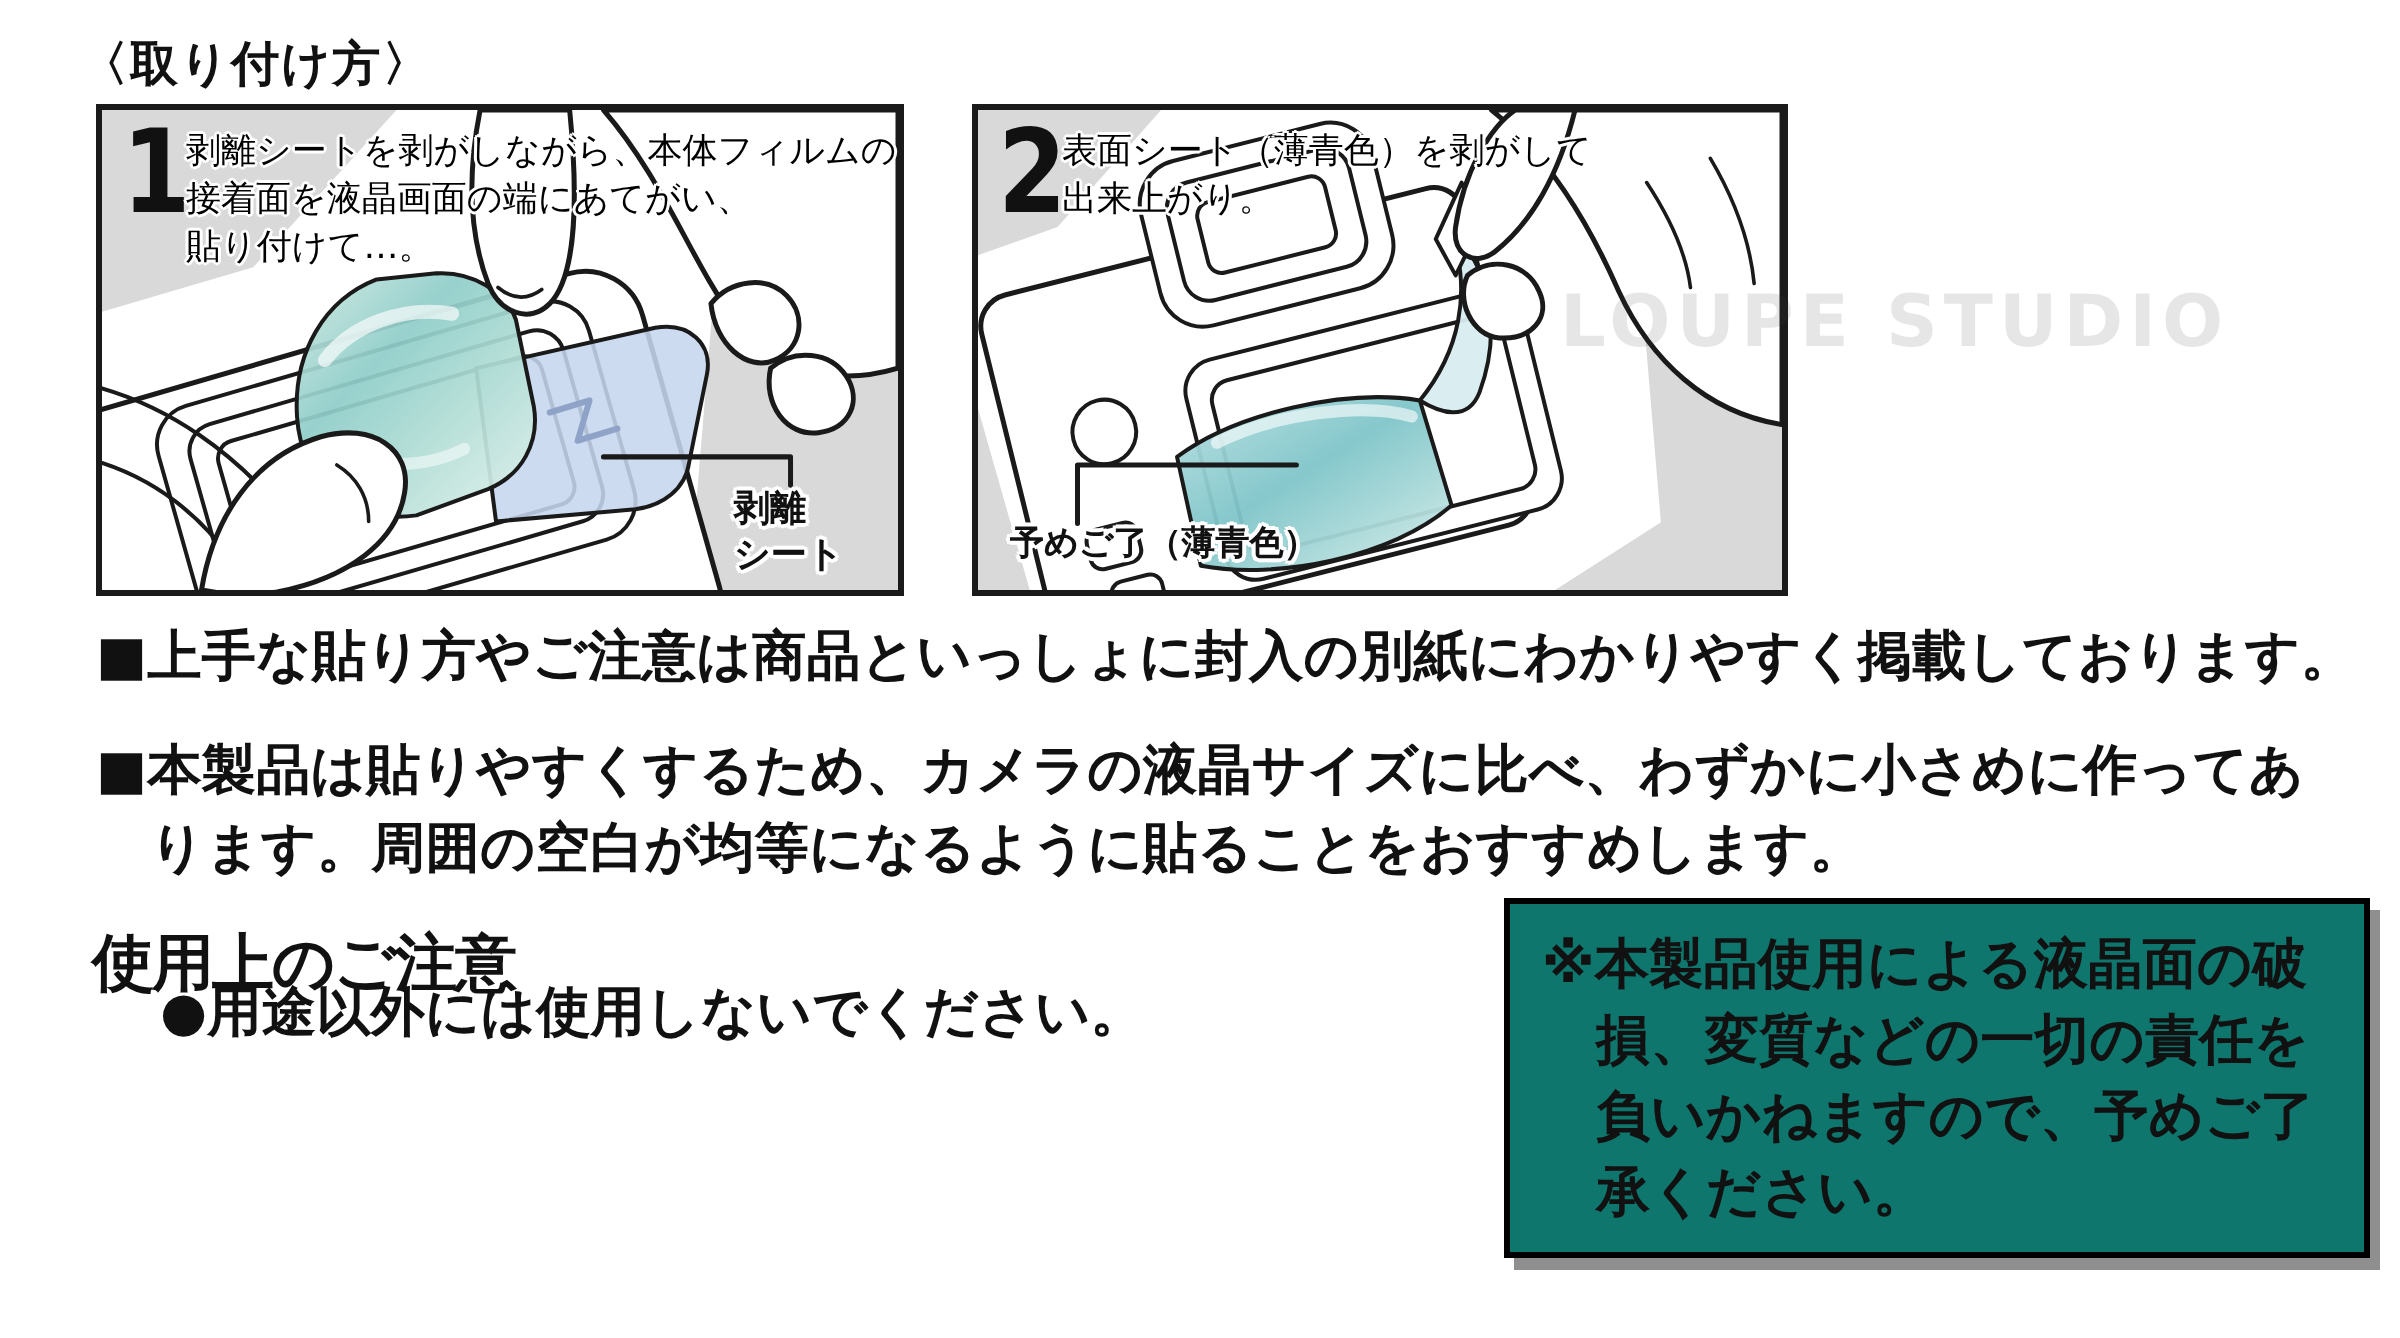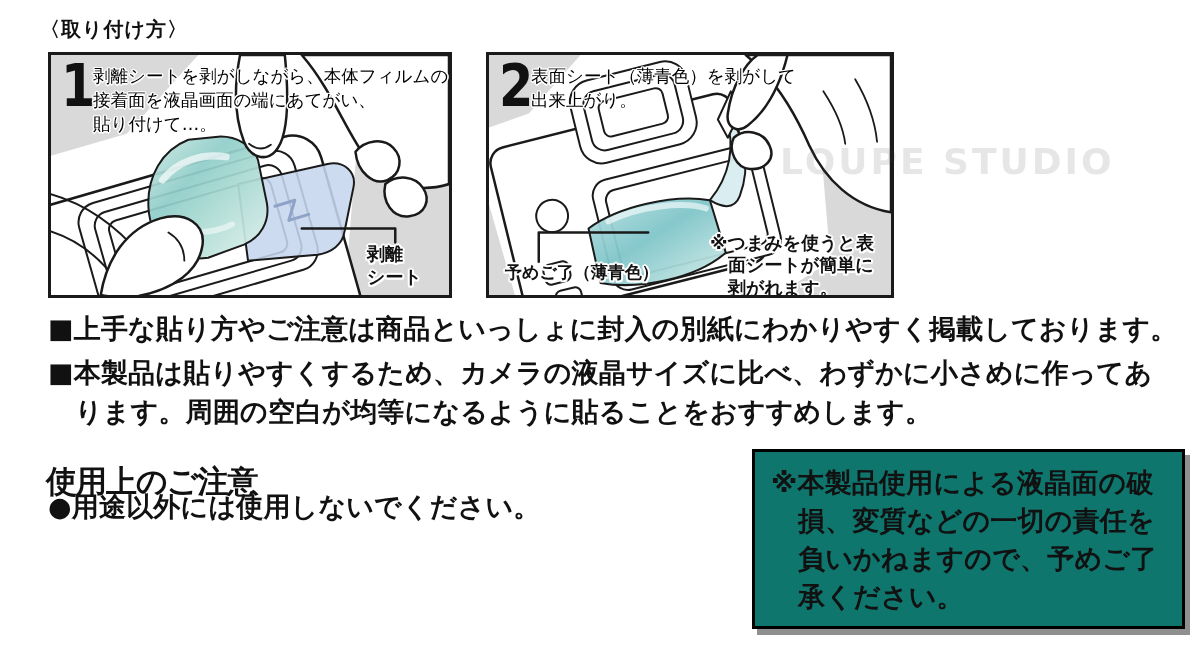--- a/index.html
+++ b/index.html
@@ -2,21 +2,21 @@
 <html style="--line: #1a1a1a; --panel-gray: #d9d9d9; --film-blue: #c6d6ee; --film-teal: #8fcdc9;"><head>
 <meta charset="utf-8">
 <style>
   html,body{margin:0;padding:0;}
   body{
     width:1200px;height:669px;background:#fff;position:relative;overflow:hidden;
     font-family:"DejaVu Sans","Liberation Sans",sans-serif;color:#111;
   }
   .abs{position:absolute;font-weight:bold;}
   .page-title{
-    left:40px;top:16px;font-size:20px;font-weight:800;letter-spacing:1px;
+    left:40px;top:16px;font-size:24px;font-weight:800;letter-spacing:1px;
   }
   .panel{
     position:absolute;top:52px;height:246px;background:#fff;
     border:3px solid #1a1a1a;box-sizing:border-box;overflow:hidden;
   }
   .panel-1{left:48px;width:404px;}
   .panel-2{left:486px;width:408px;}
   .panel svg{position:absolute;left:0;top:0;width:100%;height:100%;}
   .step-num{
     position:absolute;top:2px;left:10px;font-size:58px;font-weight:900;line-height:1;
@@ -41,24 +41,24 @@
   }
   .watermark{
     left:780px;top:141px;font-size:36px;font-weight:700;letter-spacing:3px;
     color:rgba(60,60,60,0.13);z-index:30;white-space:nowrap;
   }
   .notes{left:48px;top:309px;width:1145px;}
   .para{
     font-size:27px;line-height:39px;white-space:pre-line;
     padding-left:27px;text-indent:-27px;letter-spacing:.2px;
   }
-  .notes .para + .para{margin-top:5px;}
+  .notes .para + .para{margin-top:18px;}
   .caution-heading{left:46px;top:437px;font-size:31px;font-weight:800;letter-spacing:-1px;margin-top:24px;}
   .cautions{left:48px;top:488px;width:720px;}
-  .cautions .para{line-height:37.5px;}
+  .cautions .para{line-height:37.5px;margin-left:32px;}
   .disclaimer-box{
     left:752px;top:449px;width:433px;box-sizing:border-box;background:#0f766e;
     border:3px solid #000;box-shadow:5px 6px 0 #8f8f8f;padding:12px 12px 10px 16px;
   }
   .disclaimer-box .para{line-height:38px;}
 </style>
 </head>
 <body>
 
 <div class="abs page-title">〈取り付け方〉</div>
@@ -165,23 +165,20 @@
         <path d="M336,36 C348,54 356,72 358,88" stroke-width="1.8"></path>
         <path d="M368,24 C380,44 388,66 390,86" stroke-width="1.8"></path>
       </g>
       <path d="M160,176 L50,176 L50,205" stroke-width="2.5"></path>
     </g>
   </svg>
   <div class="step-num">2</div>
   <div class="step-caption">表面シート（薄青色）を剥がして
 出来上がり。</div>
   <div class="label-surface outlined">予めご了（薄青色）</div>
-  <div class="panel-note outlined">※つまみを使うと表
-面シートが簡単に
-剥がれます。</div>
 </div>
 
 <div class="abs watermark">LOUPE STUDIO</div>
 
 <div class="abs notes">
   <div class="para">■上手な貼り方やご注意は商品といっしょに封入の別紙にわかりやすく掲載しております。</div>
   <div class="para">■本製品は貼りやすくするため、カメラの液晶サイズに比べ、わずかに小さめに作ってあ
 ります。周囲の空白が均等になるように貼ることをおすすめします。</div>
 </div>
 

